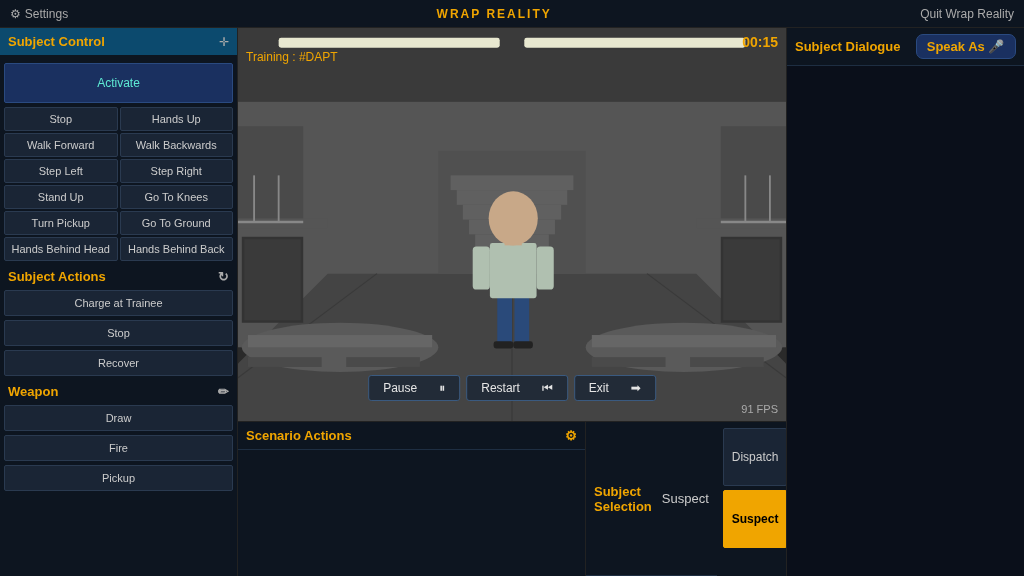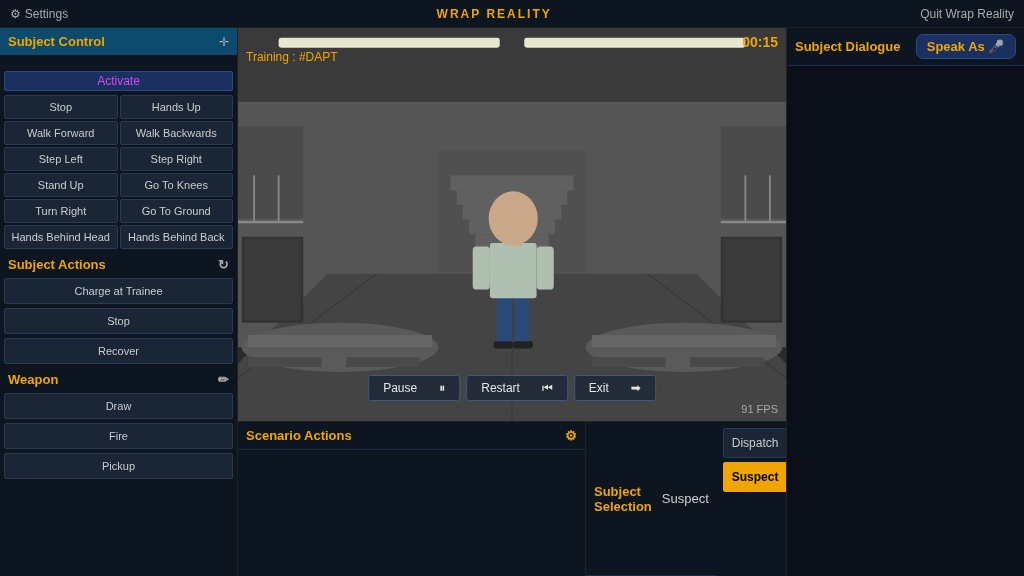--- a/index.html
+++ b/index.html
@@ -106,27 +106,27 @@
       font-size: 11px;
       cursor: pointer;
       text-align: center;
       border-radius: 2px;
       width: 100%;
     }
 
     .activate-btn {
       background: #1a3060;
       border: 1px solid #2a4a80;
-      color: #d946ef;
-      padding: 2px 4px;
+      color: #5eead4;
+      padding: 12px 4px;
       font-size: 12px;
       cursor: pointer;
       text-align: center;
       border-radius: 2px;
-      margin: 16px 4px 2px 4px;
+      margin: 8px 4px 2px 4px;
       width: calc(100% - 8px);
     }
 
     .action-btn {
       background: #1a2535;
       border: 1px solid #2a3a50;
       color: #ccc;
       padding: 6px 4px;
       font-size: 11px;
       cursor: pointer;
@@ -254,21 +254,21 @@
     .subsel-body {
       padding: 6px;
       display: flex;
       flex-direction: column;
       gap: 4px;
     }
     .subsel-btn {
       background: #1a2535;
       border: 1px solid #2a3a50;
       color: #ccc;
-      padding: 7px 8px;
+      padding: 21px 8px;
       font-size: 12px;
       cursor: pointer;
       border-radius: 2px;
       text-align: center;
     }
     .subsel-btn.active {
       background: #f0a500;
       border-color: #f0a500;
       color: #000;
       font-weight: bold;
@@ -345,21 +345,21 @@
 
     <div class="btn-grid">
       <button class="ctrl-btn">Stop</button>
       <button class="ctrl-btn">Hands Up</button>
       <button class="ctrl-btn">Walk Forward</button>
       <button class="ctrl-btn">Walk Backwards</button>
       <button class="ctrl-btn">Step Left</button>
       <button class="ctrl-btn">Step Right</button>
       <button class="ctrl-btn">Stand Up</button>
       <button class="ctrl-btn">Go To Knees</button>
-      <button class="ctrl-btn">Turn Right</button>
+      <button class="ctrl-btn">Turn Pickup</button>
       <button class="ctrl-btn">Go To Ground</button>
       <button class="ctrl-btn">Hands Behind Head</button>
       <button class="ctrl-btn">Hands Behind Back</button>
     </div>
 
     <div class="panel-section-title">
       <span>Subject Actions</span>
       <span style="color:#aaa;">↻</span>
     </div>
 

